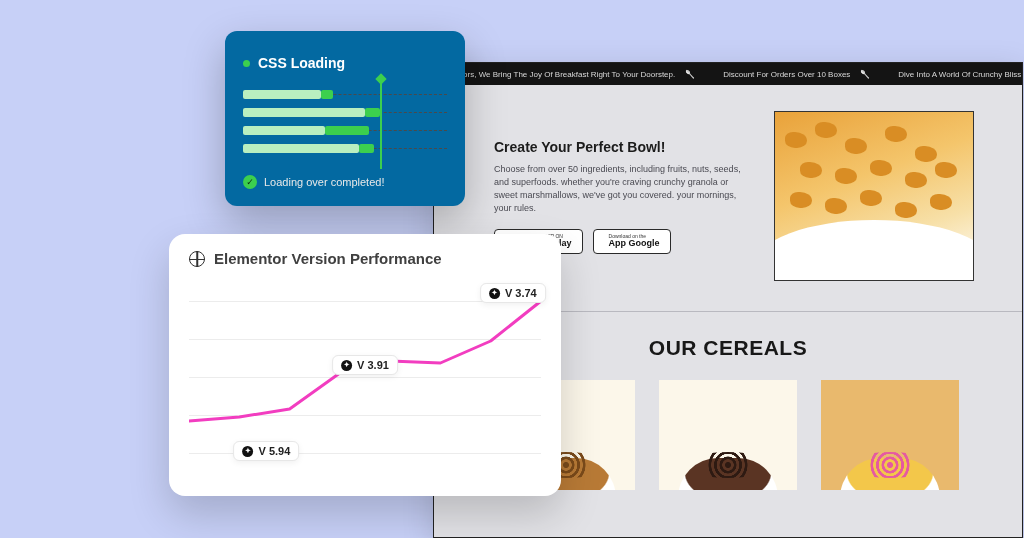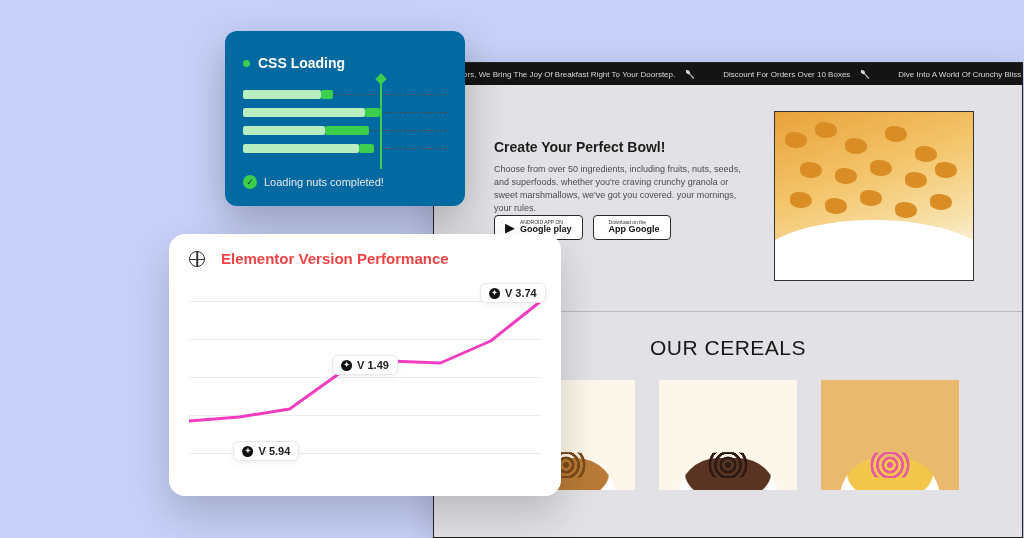--- a/index.html
+++ b/index.html
@@ -29,21 +29,21 @@
   }
   .ticker-item { display: flex; align-items: center; gap: 10px; padding: 0 14px; }
   .hero {
     display: flex;
     gap: 22px;
     padding: 26px 48px 30px 60px;
     border-bottom: 1px solid #b9b9c0;
   }
   .hero-left { flex: 1; padding-top: 28px; }
   .hero-title { font-weight: 800; font-size: 14px; color: #1c1c1c; margin-bottom: 8px; }
-  .hero-copy { font-size: 9px; line-height: 1.45; color: #4a4a52; max-width: 290px; margin-bottom: 0; }
+  .hero-copy { font-size: 9px; line-height: 1.45; color: #4a4a52; max-width: 290px; margin-bottom: 14px; }
   .store-row { display: flex; gap: 10px; }
   .store-btn {
     border: 1px solid #2a2a2a;
     border-radius: 4px;
     background: #fff;
     padding: 4px 10px;
     display: flex;
     align-items: center;
     gap: 5px;
     cursor: pointer;
@@ -56,21 +56,21 @@
     background: linear-gradient(160deg, #e9a23a 0%, #f4c56b 40%, #f7e0a8 70%, #fff 100%);
     overflow: hidden;
   }
   .hero-image::after {
     content:""; position:absolute; bottom:-30px; left:-20px; right:-20px; height:90px;
     background:#fff; border-radius:50% 50% 0 0;
   }
   .flakes { position:absolute; inset:0; }
   .flakes span { position:absolute; width:22px; height:16px; background:#d98d24; border-radius:40% 60% 50% 50%; }
   .cereals-section { padding: 24px 48px 0; text-align: center; }
-  .cereals-title { font-weight: 400; font-size: 21px; letter-spacing: 0.5px; color: #181818; margin-bottom: 20px; }
+  .cereals-title { font-weight: 700; font-size: 21px; letter-spacing: 0.5px; color: #181818; margin-bottom: 20px; }
   .cards { display: flex; gap: 24px; justify-content: center; }
   .card { width: 138px; height: 110px; background: #fcf7ea; display:flex; align-items:flex-end; justify-content:center; padding-bottom:0; overflow:hidden; }
   .card:nth-child(3){ background:#e9b96d; }
   .bowl {
     width: 100px; height: 48px; border-radius: 50px 50px 10px 10px;
     background: radial-gradient(ellipse at 50% 30%, var(--fill) 0 60%, #fff 62% 100%);
     position:relative; top:16px;
     box-shadow: 0 -2px 0 rgba(0,0,0,.05) inset;
   }
   .bowl::before{
@@ -100,21 +100,21 @@
   .check-circle {
     width:14px; height:14px; border-radius:50%; background:#3ccf4e; display:flex; align-items:center; justify-content:center; font-size:9px; color:#0c2b12;
   }
 
   
   .perf-card {
     position: absolute; left: 169px; top: 234px; width: 392px; height: 262px;
     background:#fff; border-radius:16px; padding:16px 20px 12px;
     box-shadow: 0 18px 40px rgba(0,0,0,0.18);
   }
-  .perf-head { display:flex; align-items:center; gap:16px; font-size:15px; font-weight:600; color:#ef4444; margin-bottom:10px; }
+  .perf-head { display:flex; align-items:center; gap:9px; font-size:15px; font-weight:600; color:#404040; margin-bottom:10px; }
   .globe-icon { width:16px; height:16px; border:1.5px solid #333; border-radius:50%; position:relative; }
   .globe-icon::before{ content:""; position:absolute; left:50%; top:-1px; bottom:-1px; width:1.5px; background:#333; transform:translateX(-50%);}
   .globe-icon::after{ content:""; position:absolute; top:50%; left:-1px; right:-1px; height:1.5px; background:#333; }
   .chart { position:relative; height:200px; }
   .gridlines { position:absolute; inset:0; }
   .gridlines div { position:absolute; left:0; right:0; height:1px; background:#ececec; }
   svg.plot { position:absolute; inset:0; width:100%; height:100%; }
   .label-pill {
     position:absolute; transform:translate(-50%,-50%);
     background:#fff; border:1px solid #e7e7e7; border-radius:6px;
@@ -232,21 +232,21 @@
         <div class="bar-track" style="width: 204px;">
           <div style="position: absolute; top: 50%; left: 0px; right: 0px; border-top: 1px dashed rgb(74, 74, 74);"></div>
           <div class="bar-pale" style="width: 116.28px;"></div>
           <div class="bar-bright" style="left: 116.28px; width: 14.28px;"></div>
         </div>
       </div>
       <div class="vline" id="css-vline" style="left: 136.68px;"></div>
   </div>
   <div class="css-foot">
     <span class="check-circle">✓</span>
-    <span>Loading nuts completed!</span>
+    <span>Loading over completed!</span>
   </div>
 </div>
 
 <div class="perf-card">
   <div class="perf-head">
     <span class="globe-icon"></span>
     <span>Elementor Version Performance</span>
   </div>
   <div class="chart">
     <div class="gridlines">
@@ -259,20 +259,20 @@
     <svg class="plot" viewBox="0 0 352 200" preserveAspectRatio="none">
       <path id="perf-path" fill="none" stroke="#f23dc0" stroke-width="3" stroke-linecap="round" stroke-linejoin="round" d="M0.0,144.0 L50.3,140.0 L100.6,132.0 L150.9,96.0 L201.1,84.0 L251.4,86.0 L301.7,64.0 L352.0,24.0"></path>
     </svg>
 
   <div class="label-pill" style="left: 22%; top: 87%;">
         <span class="ring">✦</span>
         <span>V 5.94</span>
       </div>
       <div class="label-pill" style="left: 50%; top: 44%;">
         <span class="ring">✦</span>
-        <span>V 1.49</span>
+        <span>V 3.91</span>
       </div>
       <div class="label-pill" style="left: 92%; top: 8%;">
         <span class="ring">✦</span>
         <span>V 3.74</span>
       </div>
     </div>
 </div>
 
 </body></html>

